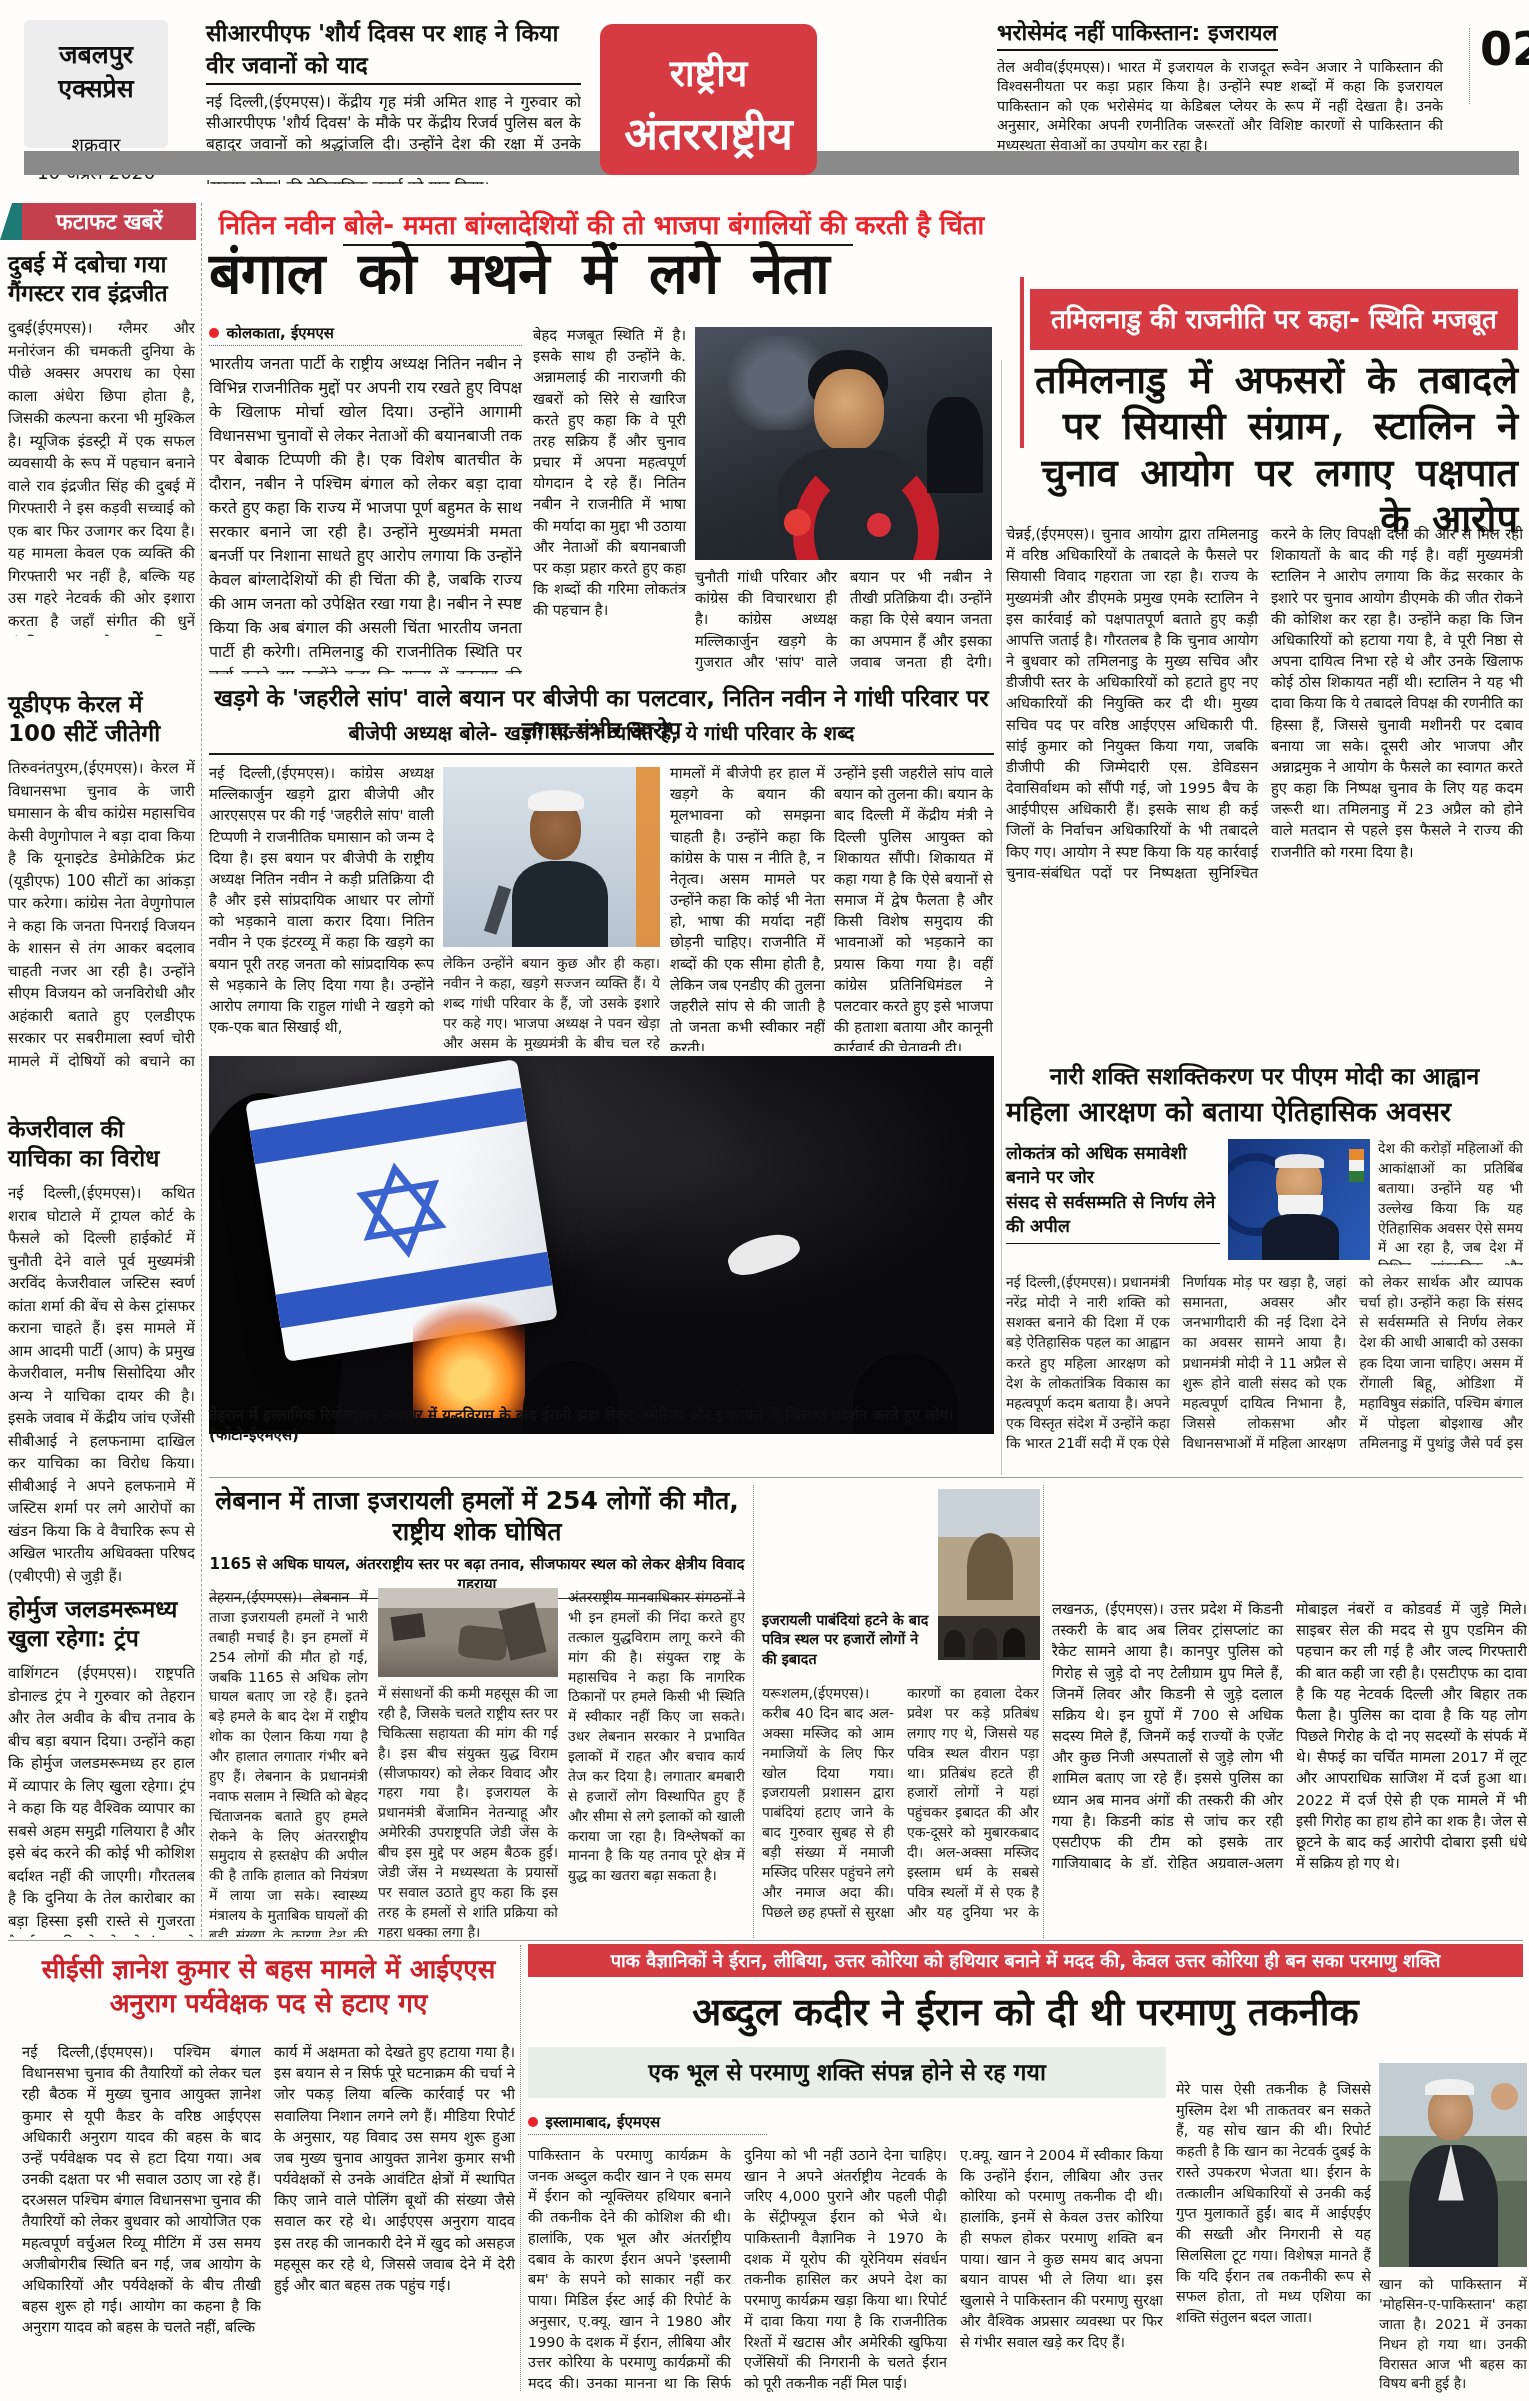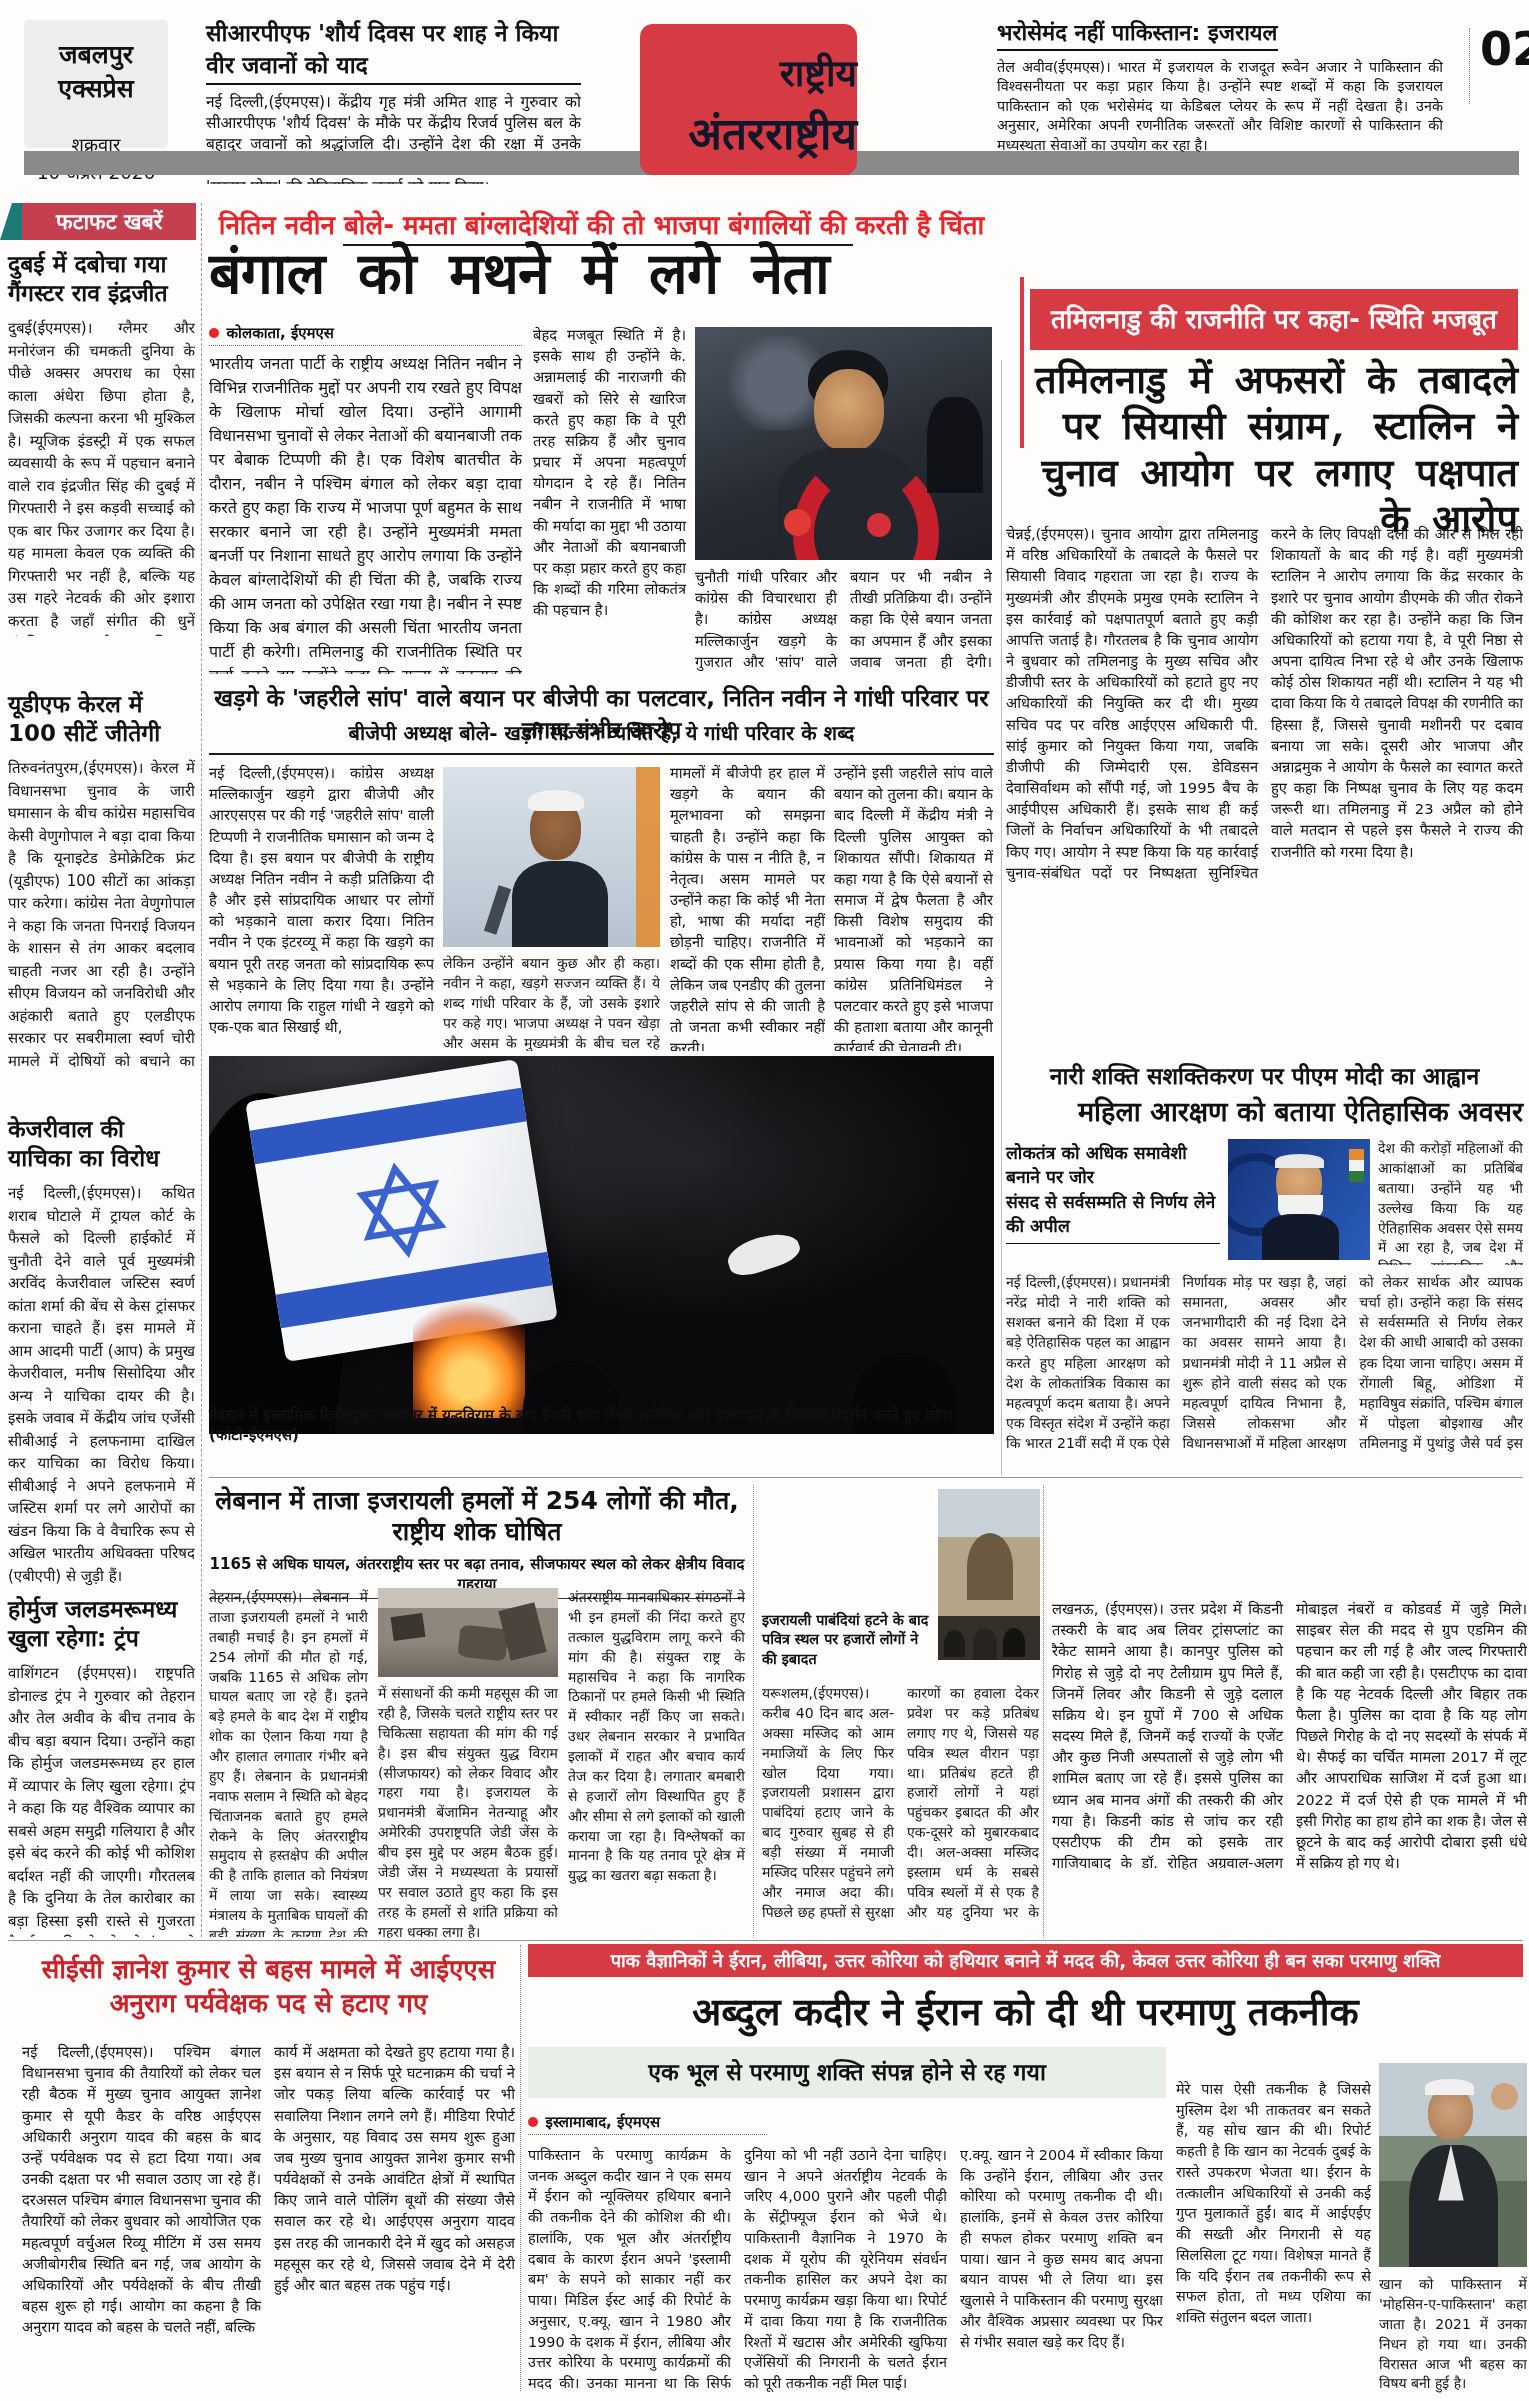--- a/index.html
+++ b/index.html
@@ -19,40 +19,40 @@
   .byline .dot{display:inline-block;width:10.4px;height:10.4px;border-radius:50%;background:#e8252b;margin-right:7.2px;}
   .redbox{background:#d63a43;color:#fff;font-weight:bold;}
   .photo{position:absolute;overflow:hidden;}
   .ph-el{position:absolute;}
   
   .mast{background:#ededed;border-radius:4.8px;text-align:center;}
   .mast .t{font-size:25px;font-weight:bold;padding-top:16px;}
   .mast .d{font-size:18.3px;margin-top:27px;}
   .mast .dt{font-size:18.3px;margin-top:3.2px;}
   .tophead{font-size:23px;font-weight:bold;border-bottom:2.4px solid #111;display:inline-block;padding-bottom:3.2px;}
-  .banner{background:#d63a43;border-radius:12.8px;color:#0f172a;text-align:right;font-weight:bold;margin-left:40px;}
+  .banner{background:#d63a43;border-radius:12.8px;color:#ffffff;text-align:center;font-weight:bold;}
   .banner .l1{font-size:37px;margin-top:22px;}
   .banner .l2{font-size:44px;margin-top:4.8px;}
   .pageno{font-size:46px;font-weight:bold;}
   
   .qh-red{background:#c5404e;color:#fff;font-weight:bold;font-size:21.5px;text-align:center;line-height:37px;}
   .qh-teal{background:#1d7a74;transform:skewX(-18deg);}
   .side-title{font-size:23px;font-weight:bold;line-height:1.25;}
   .side-body{font-size:15px;line-height:1.5;}
   
   .kicker{font-size:26px;font-weight:bold;color:#e8252b;text-align:center;}
   .mainhead{font-size:57px;font-weight:bold;line-height:1.04;letter-spacing:-0.8px;font-family:Liberation Mono, monospace;}
   .flagbox{font-size:26px;line-height:61px;text-align:center;}
   .tn-head{font-size:38px;font-weight:bold;text-align:right;line-height:1.22;font-family:Liberation Mono, monospace;}
   .tn-sub{font-size:19px;font-weight:bold;text-align:center;line-height:1.3;}
   .kh-head{font-size:23px;font-weight:bold;text-align:center;}
   .kh-sub{font-size:20px;font-weight:bold;text-align:center;}
   .cap{font-size:15px;font-weight:bold;}
   .md-h1{font-size:23px;font-weight:bold;text-align:center;}
-  .md-h2{font-size:27px;font-weight:bold;text-align:right;}
+  .md-h2{font-size:27px;font-weight:bold;text-align:left;}
   .md-sub{font-size:17.5px;font-weight:bold;line-height:1.35;}
   .lb-head{font-size:25px;font-weight:bold;text-align:center;line-height:1.22;}
   .lb-sub{font-size:15px;font-weight:bold;text-align:center;border-bottom:1.2px solid #333;padding-bottom:4.8px;}
   .aq-head{font-size:22px;font-weight:bold;line-height:1.28;}
   .aq-sub{font-size:14.4px;font-weight:bold;line-height:1.35;}
   .lv-head{font-size:22px;font-weight:bold;line-height:1.3;}
   .cec-head{font-size:26px;font-weight:bold;color:#cb2229;line-height:1.32;text-align:center;}
   .khan-strip{font-size:18.3px;line-height:33px;text-align:center;}
   .khan-head{font-size:38px;font-weight:bold;text-align:center;}
   .khan-sub{background:#e7efe8;font-size:23px;font-weight:bold;text-align:center;line-height:51px;}

